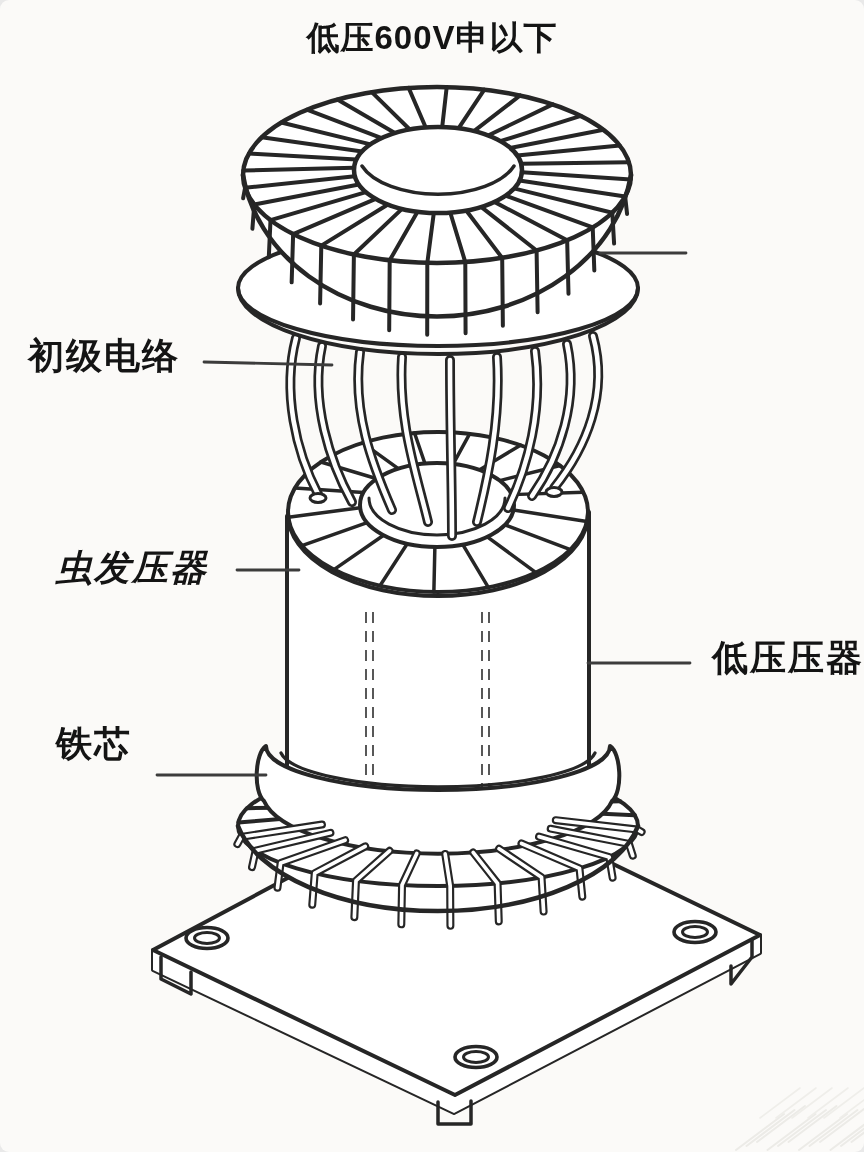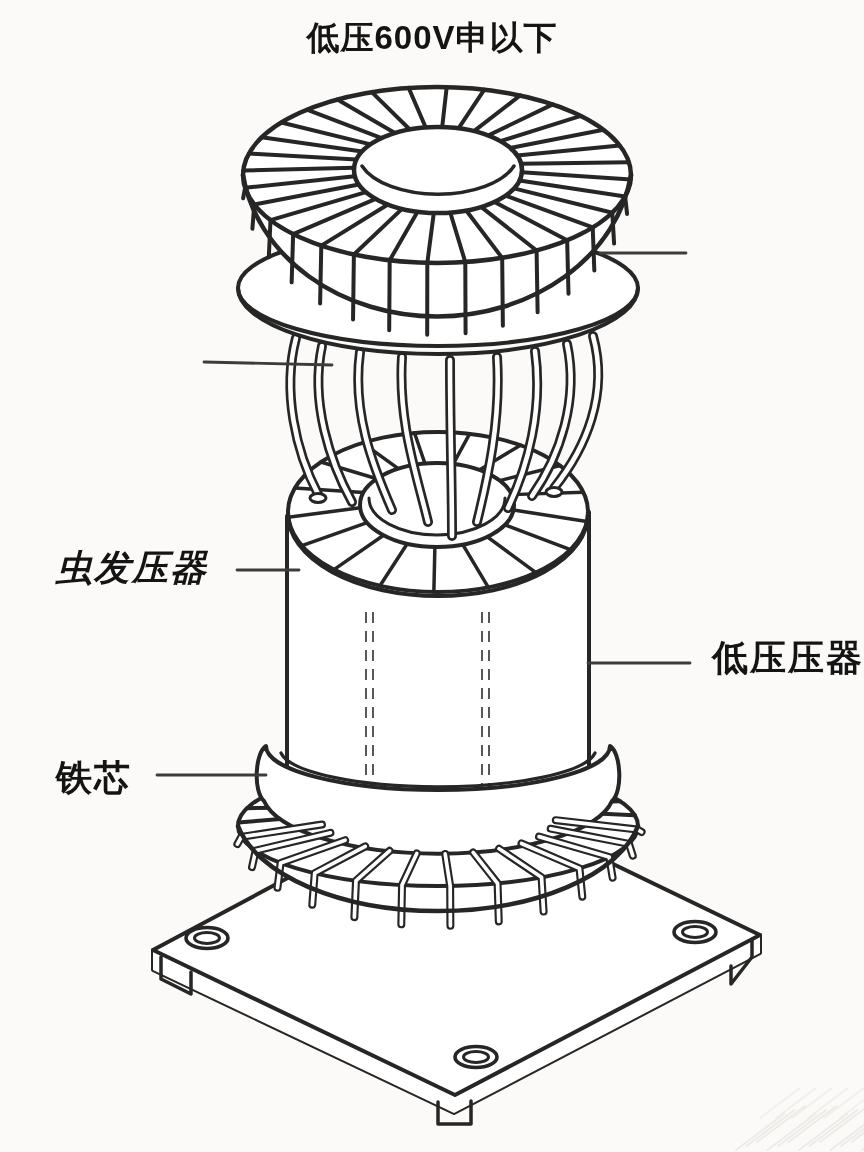--- a/index.html
+++ b/index.html
@@ -6,36 +6,37 @@
     --bg:#fbfaf8;
     --line:#262626;
     --text:#141414;
   }
   html,body{margin:0;padding:0;background:#e9e9e9;}
   .stage{
     width:864px;height:1152px;position:relative;overflow:hidden;
     background:var(--bg);
     font-family:"Liberation Sans","DejaVu Sans",sans-serif;
     margin:0 auto;
+    border-radius:9px;
   }
   svg.art{position:absolute;left:0;top:0;filter:blur(.3px);}
   .ttl{
     position:absolute;left:0;top:16px;width:864px;text-align:center;
     font-size:33px;font-weight:700;color:var(--text);letter-spacing:1px;
     white-space:nowrap;
   }
   .lbl{
     position:absolute;font-size:36px;font-weight:700;color:var(--text);
     letter-spacing:2px;white-space:nowrap;line-height:1.1;
   }
   .lbl-lv  {left:698px;top:231px;}
   .lbl-prim{left:28px; top:336px;}
   .lbl-mid {left:56px; top:548px;font-style:italic;}
   .lbl-main{left:712px;top:638px;}
-  .lbl-core{left:56px; top:758px;}
+  .lbl-core{left:56px; top:724px;}
 </style>
 </head>
 <body>
 
 <div class="stage">
 
   <div class="ttl">低压600V申以下</div>
 
   <svg class="art" width="864" height="1152" viewBox="0 0 864 1152">
     <g id="g-watermark">
@@ -237,16 +238,17 @@
       </g>
     <g id="g-leaders">
         <line x1="600" y1="253" x2="686" y2="253" stroke="#3c3c3c" stroke-width="2.8" stroke-linecap="round"></line>
         <line x1="204" y1="362" x2="332" y2="365" stroke="#3c3c3c" stroke-width="2.8" stroke-linecap="round"></line>
         <line x1="237" y1="570" x2="299" y2="570" stroke="#3c3c3c" stroke-width="2.8" stroke-linecap="round"></line>
         <line x1="588" y1="663" x2="690" y2="663" stroke="#3c3c3c" stroke-width="2.8" stroke-linecap="round"></line>
         <line x1="157" y1="775" x2="266" y2="775" stroke="#3c3c3c" stroke-width="2.8" stroke-linecap="round"></line>
       </g>
   </svg>
 
+  <div class="lbl lbl-prim">初级电络</div>
   <div class="lbl lbl-mid">虫发压器</div>
   <div class="lbl lbl-main">低压压器</div>
   <div class="lbl lbl-core">铁芯</div>
 </div>
 
 </body></html>

